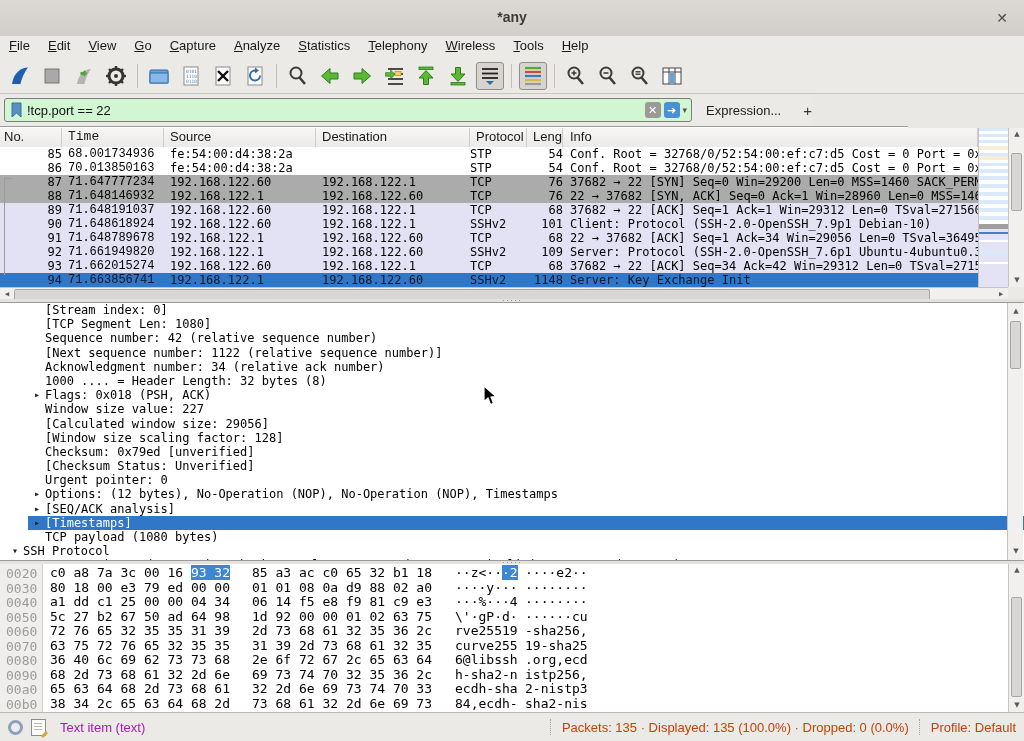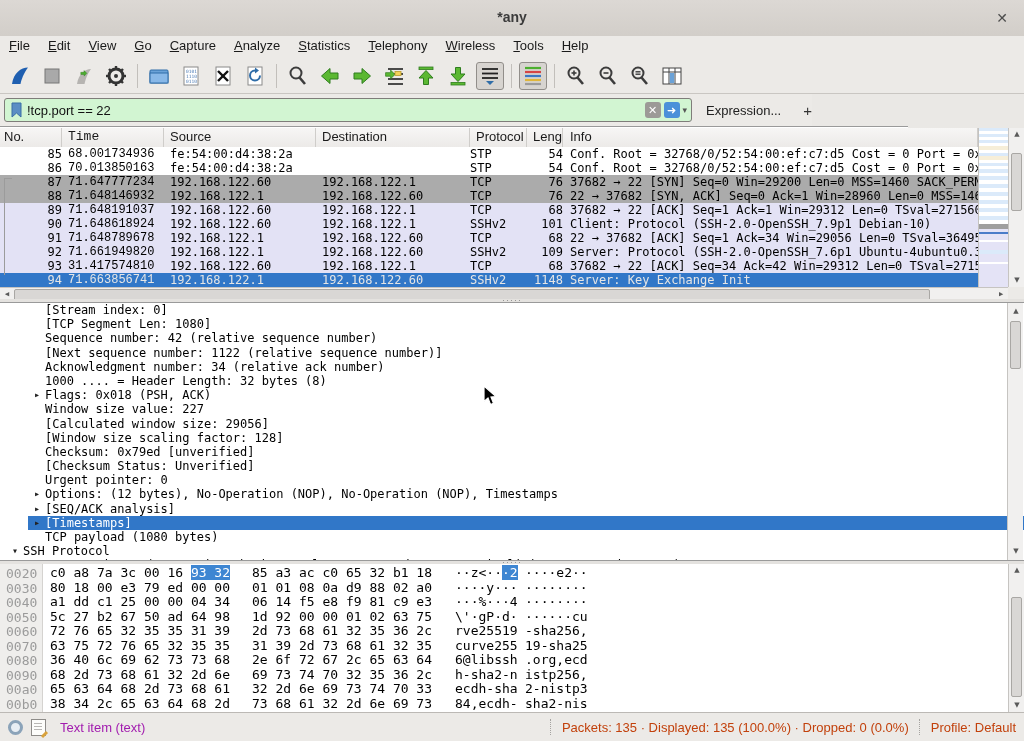--- a/index.html
+++ b/index.html
@@ -41,21 +41,21 @@
          border-top:1px solid #9a9a9a;font-family:"DejaVu Sans Mono",monospace;font-size:12px;}
   #plheader{position:absolute;left:0;top:1px;width:978px;height:19px;background:linear-gradient(#f7f6f5,#eceae8);
             border-bottom:1px solid #bdbbb8;display:flex;}
   .hcell{border-right:1px solid #cfcdca;box-sizing:border-box;font-family:"Liberation Sans",sans-serif;
          font-size:13px;color:#1a1a1a;padding:1px 0 0 6px;overflow:hidden;white-space:nowrap;}
   #plrows{position:absolute;left:0;top:20px;width:978px;height:140px;overflow:hidden;}
   .prow{display:flex;height:14px;line-height:14px;white-space:nowrap;}
   .prow.white{background:#ffffff;color:#000;}
   .prow.gray{background:#ababab;color:#000;}
   .prow.lav{background:#e3e2f5;color:#000;}
-  .prow.sel{background:#3177c8;color:#e5e5e5;}
+  .prow.sel{background:#3177c8;color:#0f172a;}
   .c{overflow:hidden;box-sizing:border-box;}
   .c-no{width:62px;text-align:right;}
   .c-time{width:102px;padding-left:6px;font-family:Liberation Mono, monospace;}
   .c-src{width:152px;padding-left:6px;}
   .c-dst{width:154px;padding-left:6px;}
   .c-proto{width:57px;}
   .c-len{width:36px;text-align:right;}
   .c-info{flex:1;padding-left:7px;}
   #convline{position:absolute;left:4px;top:51px;width:7px;height:96px;
             border-left:1px solid #9b9b9b;border-top:1px solid #9b9b9b;}
@@ -400,21 +400,21 @@
           <div class="c c-no">92</div>
           <div class="c c-time">71.661949820</div>
           <div class="c c-src">192.168.122.1</div>
           <div class="c c-dst">192.168.122.60</div>
           <div class="c c-proto">SSHv2</div>
           <div class="c c-len">109</div>
           <div class="c c-info">Server: Protocol (SSH-2.0-OpenSSH_7.6p1 Ubuntu-4ubuntu0.3</div>
         </div>
         <div class="prow lav">
           <div class="c c-no">93</div>
-          <div class="c c-time">31.417574810</div>
+          <div class="c c-time">71.662015274</div>
           <div class="c c-src">192.168.122.60</div>
           <div class="c c-dst">192.168.122.1</div>
           <div class="c c-proto">TCP</div>
           <div class="c c-len">68</div>
           <div class="c c-info">37682 → 22 [ACK] Seq=34 Ack=42 Win=29312 Len=0 TSval=27156</div>
         </div>
         <div class="prow sel">
           <div class="c c-no">94</div>
           <div class="c c-time">71.663856741</div>
           <div class="c c-src">192.168.122.1</div>

